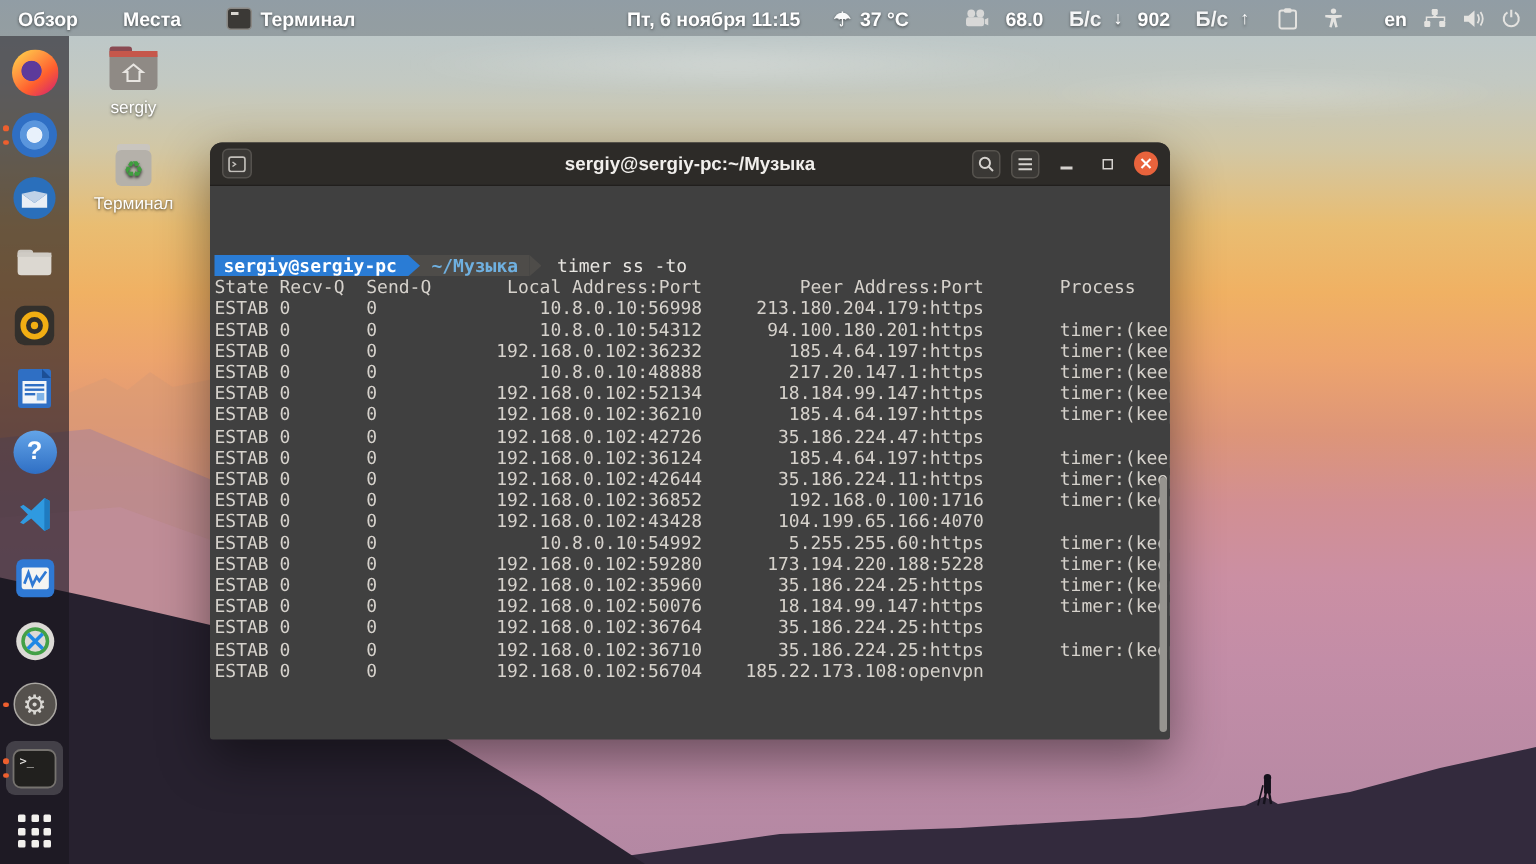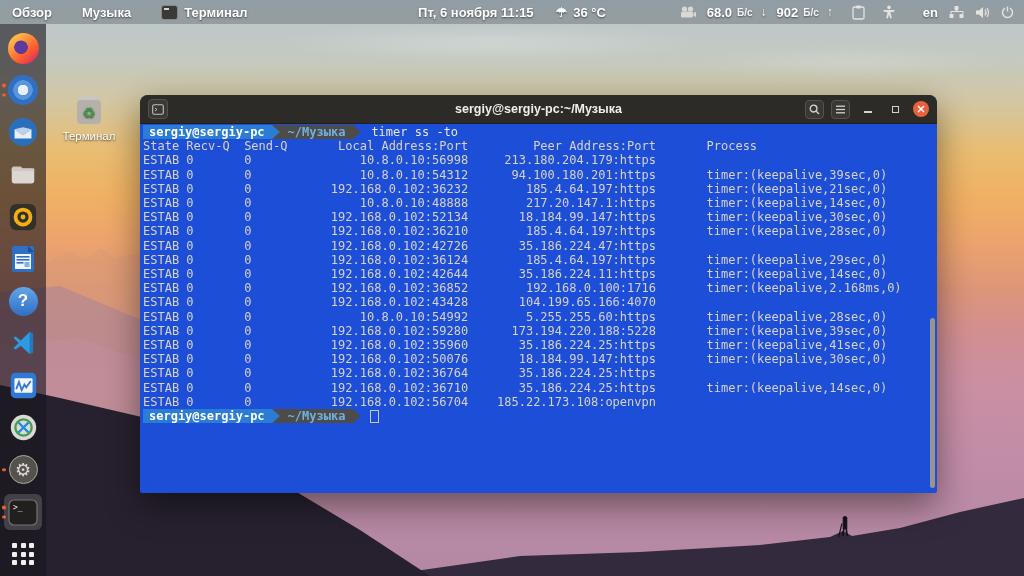--- a/index.html
+++ b/index.html
@@ -18,21 +18,21 @@
   .topbar{position:absolute;left:0;top:0;width:1024px;height:24px;
     background:rgba(44,52,62,.28);color:#fff;display:flex;align-items:center;
     font-size:13px;font-weight:600;text-shadow:0 1px 2px rgba(0,0,0,.55);z-index:40;}
   .tb-left{display:flex;gap:30px;padding-left:12px;}
   .tb-item{display:flex;align-items:center;gap:6px;cursor:default;}
   .tb-center{position:absolute;left:0;right:0;display:flex;justify-content:center;
     align-items:center;gap:22px;pointer-events:none;}
   .tb-center .tb-item{pointer-events:auto;align-items:flex-end;}
   .tb-right{position:absolute;right:0;top:0;height:24px;display:flex;align-items:center;
     gap:11px;padding-right:10px;font-weight:600;}
-  .unit{font-size:10px;font-weight:700;opacity:.9;margin-left:1px;}
+  .unit{font-size:14px;font-weight:700;opacity:.9;margin-left:13px;}
   .arrow-glyph{font-size:12px;font-weight:700;}
   .tbicon{display:inline-flex;align-items:center;justify-content:center;opacity:.95;}
   .mini-term{width:15px;height:13px;background:#3b3936;border:1px solid #8a8884;
     border-radius:3px;position:relative;}
   .mini-term::after{content:"";position:absolute;left:2px;top:2px;width:5px;height:2px;background:#d8d5d0;}
 
   
   .dock{position:absolute;left:0;top:24px;width:46px;height:552px;
     background:rgba(26,23,30,.62);z-index:30;display:flex;flex-direction:column;
     align-items:center;padding-top:3px;box-sizing:border-box;}
@@ -53,41 +53,41 @@
     background:linear-gradient(180deg,#63a4e8,#2f6fc4);color:#fff;font-weight:700;
     font-size:17px;display:flex;align-items:center;justify-content:center;}
   .grid9{display:grid;grid-template-columns:repeat(3,5px);grid-template-rows:repeat(3,5px);gap:3.5px;}
   .grid9 i{background:#f2f0ed;border-radius:1px;display:block;}
 
   
   .desk-icon{position:absolute;width:64px;display:flex;flex-direction:column;align-items:center;
     gap:2px;z-index:5;color:#fff;font-size:11.5px;text-shadow:0 1px 2px rgba(0,0,0,.7);}
 
   
-  .window{position:absolute;left:140px;top:95px;width:797px;height:398px;
+  .window{position:absolute;left:140px;top:95px;width:640px;height:398px;
     border-radius:8px 8px 2px 2px;box-shadow:0 12px 34px rgba(0,0,0,.45);z-index:20;
-    background:#1d4ed8;}
+    background:#404040;}
   .titlebar{position:relative;height:28px;background:#2d2b28;border-radius:8px 8px 0 0;
     display:flex;align-items:center;justify-content:center;border-bottom:1px solid #211f1d;}
   .title{color:#f1efec;font-size:12.5px;font-weight:700;}
   .tab-btn{position:absolute;left:8px;top:4px;width:20px;height:20px;background:#3b3936;
     border:1px solid #55524e;border-radius:4px;box-sizing:border-box;
     display:flex;align-items:center;justify-content:center;}
   .win-controls{position:absolute;right:8px;top:0;height:28px;display:flex;align-items:center;}
   .sq-btn{width:19px;height:19px;background:#3a3835;border:1px solid #56534e;border-radius:4px;
     box-sizing:border-box;display:flex;align-items:center;justify-content:center;margin-left:7px;}
   .ctl{width:18px;height:28px;display:flex;align-items:center;justify-content:center;margin-left:9px;}
   .min-bar{width:8px;height:1.5px;background:#d5d2ce;margin-top:6px;}
   .max-box{width:7px;height:7px;border:1.5px solid #d5d2ce;box-sizing:border-box;}
   .close-btn{width:16px;height:16px;border-radius:50%;display:flex;align-items:center;justify-content:center;margin-left:9px;}
 
   .term-body{position:absolute;left:0;top:28px;right:0;bottom:0;overflow:hidden;
     font-family:"DejaVu Sans Mono","Liberation Mono",monospace;font-size:12px;
     line-height:14.2px;color:#d6d2cc;padding:2px 0 0 3px;box-sizing:border-box;}
-  .pline{display:flex;align-items:flex-end;height:14.2px;}
+  .pline{display:flex;align-items:flex-end;height:14.2px;margin-top:45px;}
   .pl-user{background:#2a7cd5;color:#fff;font-weight:700;padding:0 7px 0 6px;}
   .pl-path{background:#4e4c49;color:#6fb0e0;font-weight:700;padding:0 8px;}
   .pl-cmd{padding-left:10px;color:#e8e6e2;}
   .pl-arrow{display:block;height:14.2px;}
   .cursor{width:7px;height:11px;border:1px solid #ccc9c4;margin-left:9px;align-self:center;}
   pre.ss{margin:0;font:inherit;color:inherit;white-space:pre;}
   .scrollbar{position:absolute;right:2px;top:223px;width:5px;height:170px;background:#96948f;
     border-radius:3px;}
 </style>
 </head>
@@ -108,20 +108,29 @@
       <g fill="#15121c" stroke="#15121c">
         <circle cx="845" cy="518.5" r="2"></circle>
         <rect x="843.2" y="520.5" width="3.6" height="8"></rect>
         <line x1="844" y1="528" x2="842.6" y2="536" stroke-width="1.6"></line>
         <line x1="846" y1="528" x2="847.4" y2="536" stroke-width="1.6"></line>
         <line x1="842" y1="523.5" x2="838.6" y2="537" stroke-width="1.1"></line>
       </g>
     </svg>
   </div>
 
+  <div class="desk-icon" style="left:57px;top:28px;">
+    <svg width="40" height="36" viewBox="0 0 40 36">
+      <rect x="4" y="3" width="15" height="7" rx="2" fill="#8a4a52"></rect>
+      <rect x="4" y="6" width="32" height="26" rx="3" fill="#8f8a85"></rect>
+      <rect x="4" y="6" width="32" height="4" fill="#c6574b"></rect>
+      <path d="M20 15 l6 5 h-2 v6 h-8 v-6 h-2 z" fill="none" stroke="#e8e5e1" stroke-width="1.4"></path>
+    </svg>
+    <span>sergiy</span>
+  </div>
 
   <div class="desk-icon" style="left:57px;top:92px;">
     <svg width="36" height="36" viewBox="0 0 36 36">
       <rect x="7" y="4" width="22" height="5" rx="2" fill="#c9c5bf"></rect>
       <rect x="6" y="8" width="24" height="24" rx="4" fill="#b5b1aa"></rect>
       <text x="18" y="26" font-size="15" text-anchor="middle" fill="#3f9e3f" font-family="DejaVu Sans, sans-serif">♻</text>
     </svg>
     <span>Терминал</span>
   </div>
 
@@ -351,35 +360,35 @@
         </div>
     </div>
   </div>
 
   <div class="topbar">
     <div class="tb-left">
       <span class="tb-item">
           <span>Обзор</span>
         </span>
       <span class="tb-item">
-          <span>Музыка</span>
+          <span>Места</span>
         </span>
       <span class="tb-item">
         <span class="mini-term"></span>
         <span>Терминал</span>
       </span>
     </div>
 
     <div class="tb-center">
       <span class="tb-item">
           <span>Пт, 6 ноября  11:15</span>
         </span>
       <span class="tb-item">
         <span class="tbicon">☂</span>
-        <span>36 °C</span>
+        <span>37 °C</span>
       </span>
     </div>
 
     <div class="tb-right">
       <span class="tbicon">
         <svg width="16" height="12" viewBox="0 0 16 12" fill="#e9e7e4" opacity="0.85">
           <circle cx="4.5" cy="3" r="2.6"></circle>
             <circle cx="10.5" cy="3" r="2.6"></circle>
           <rect x="1" y="5.5" width="12" height="6" rx="1.5"></rect>
             <path d="M13.5 7 L16 5.8 V11 L13.5 9.8 Z"></path>

